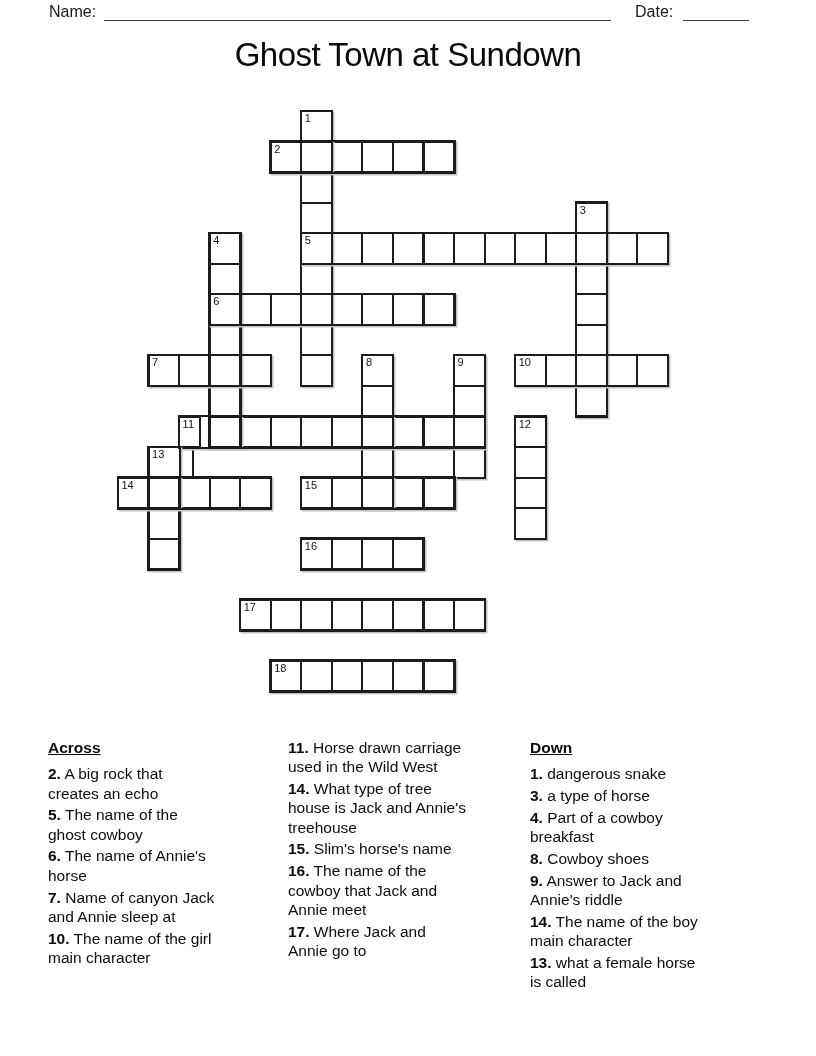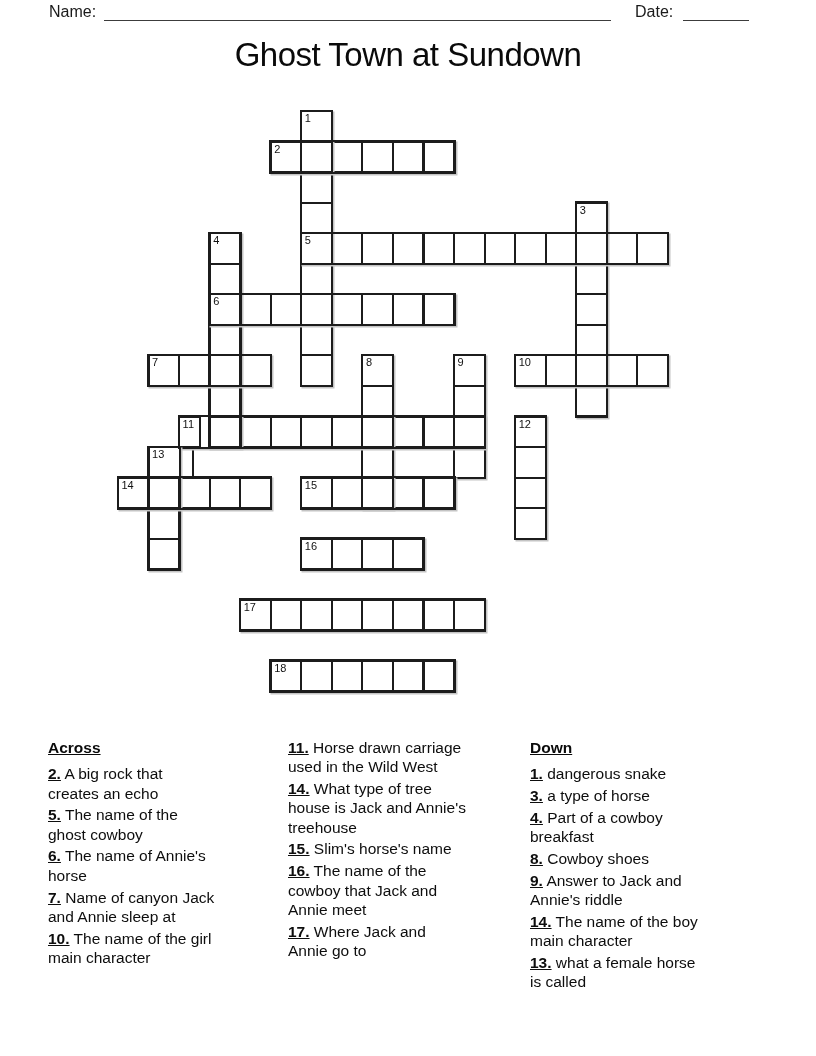--- a/index.html
+++ b/index.html
@@ -35,21 +35,21 @@
   #clues{position:absolute;top:705px;left:0;width:816px;}
   .clue-col{position:absolute;top:0;font-size:15.5px;line-height:19.3px;color:#0d0d0d;margin-top:33px;}
   .col1{left:48px;width:168px;}
   .col2{left:288px;width:180px;}
   .col3{left:530px;width:176px;}
   .clue-header{
     font-weight:bold;text-decoration:underline;margin-bottom:7px;
     font-size:15.5px;color:#0a0a0a;
   }
   .clue{margin-bottom:2.5px;}
-  .clue b{font-weight:bold;text-decoration:underline;}
+  .clue b{font-weight:bold;}
 </style>
 </head>
 <body>
 
 <div class="page">
 
   <div>
     <span class="hlabel" style="left:49px">Name:</span>
     <div class="hline" style="left:104px;width:507px"></div>
     <span class="hlabel" style="left:635px">Date:</span>

